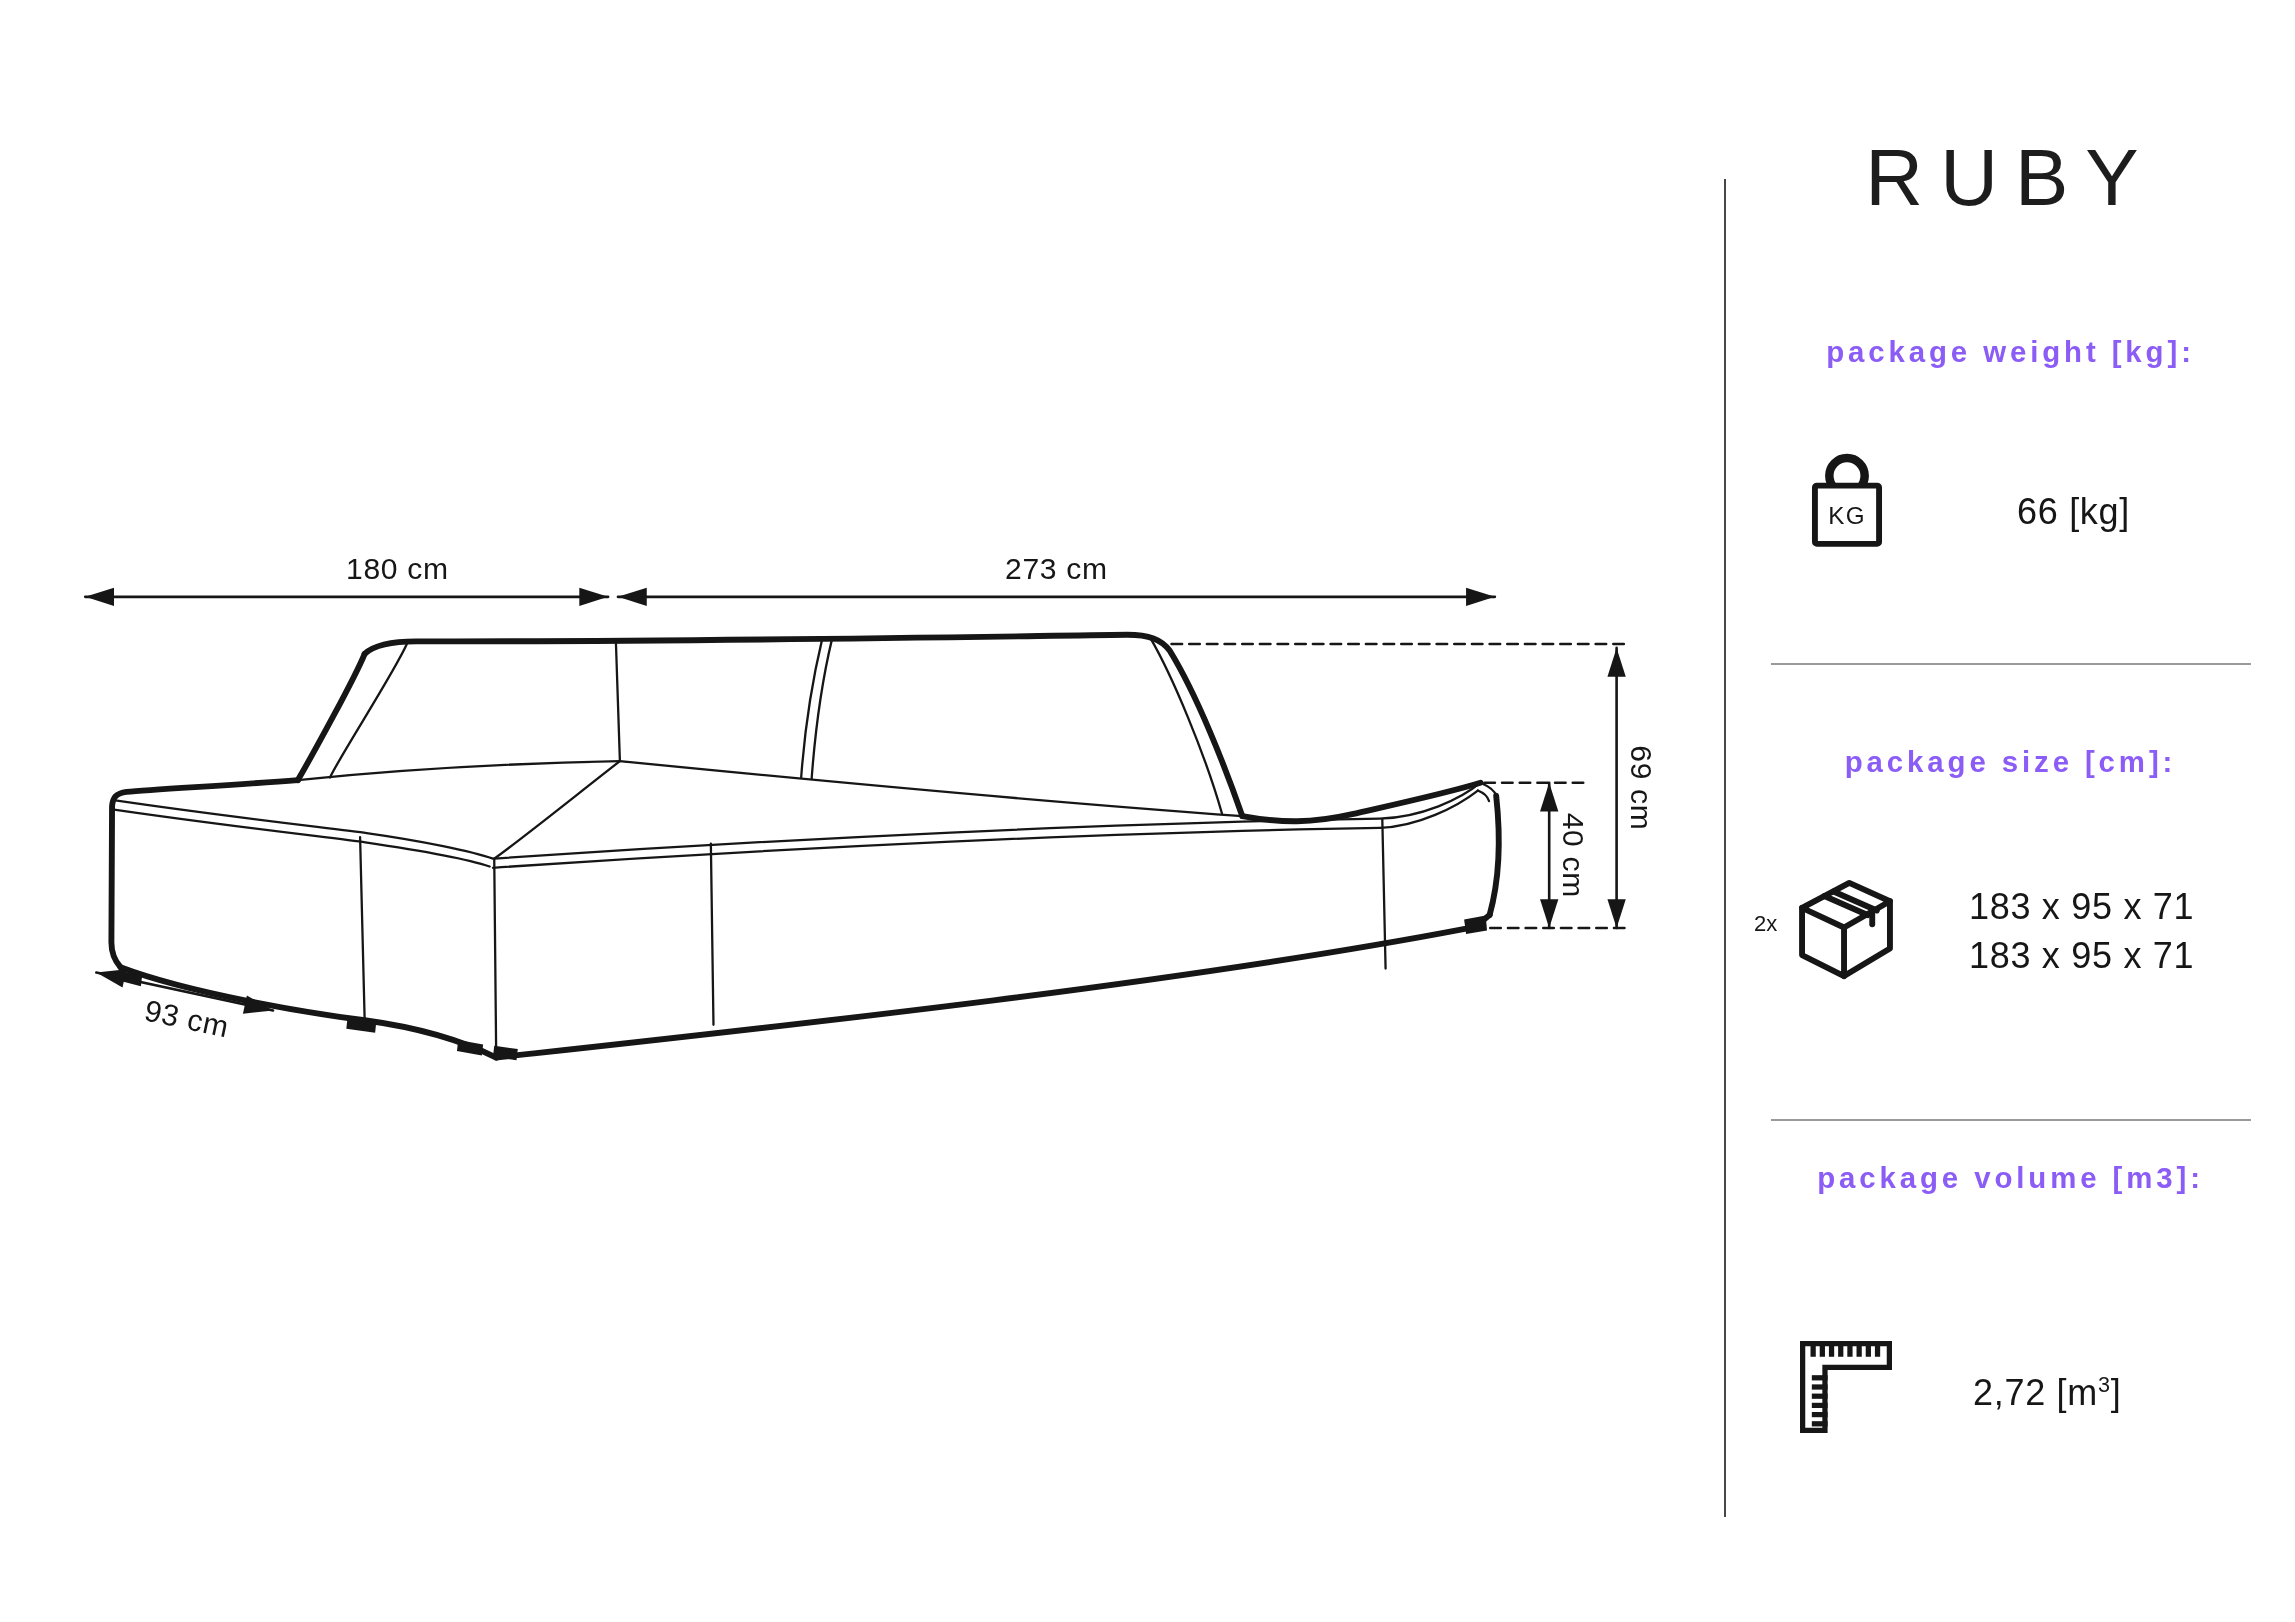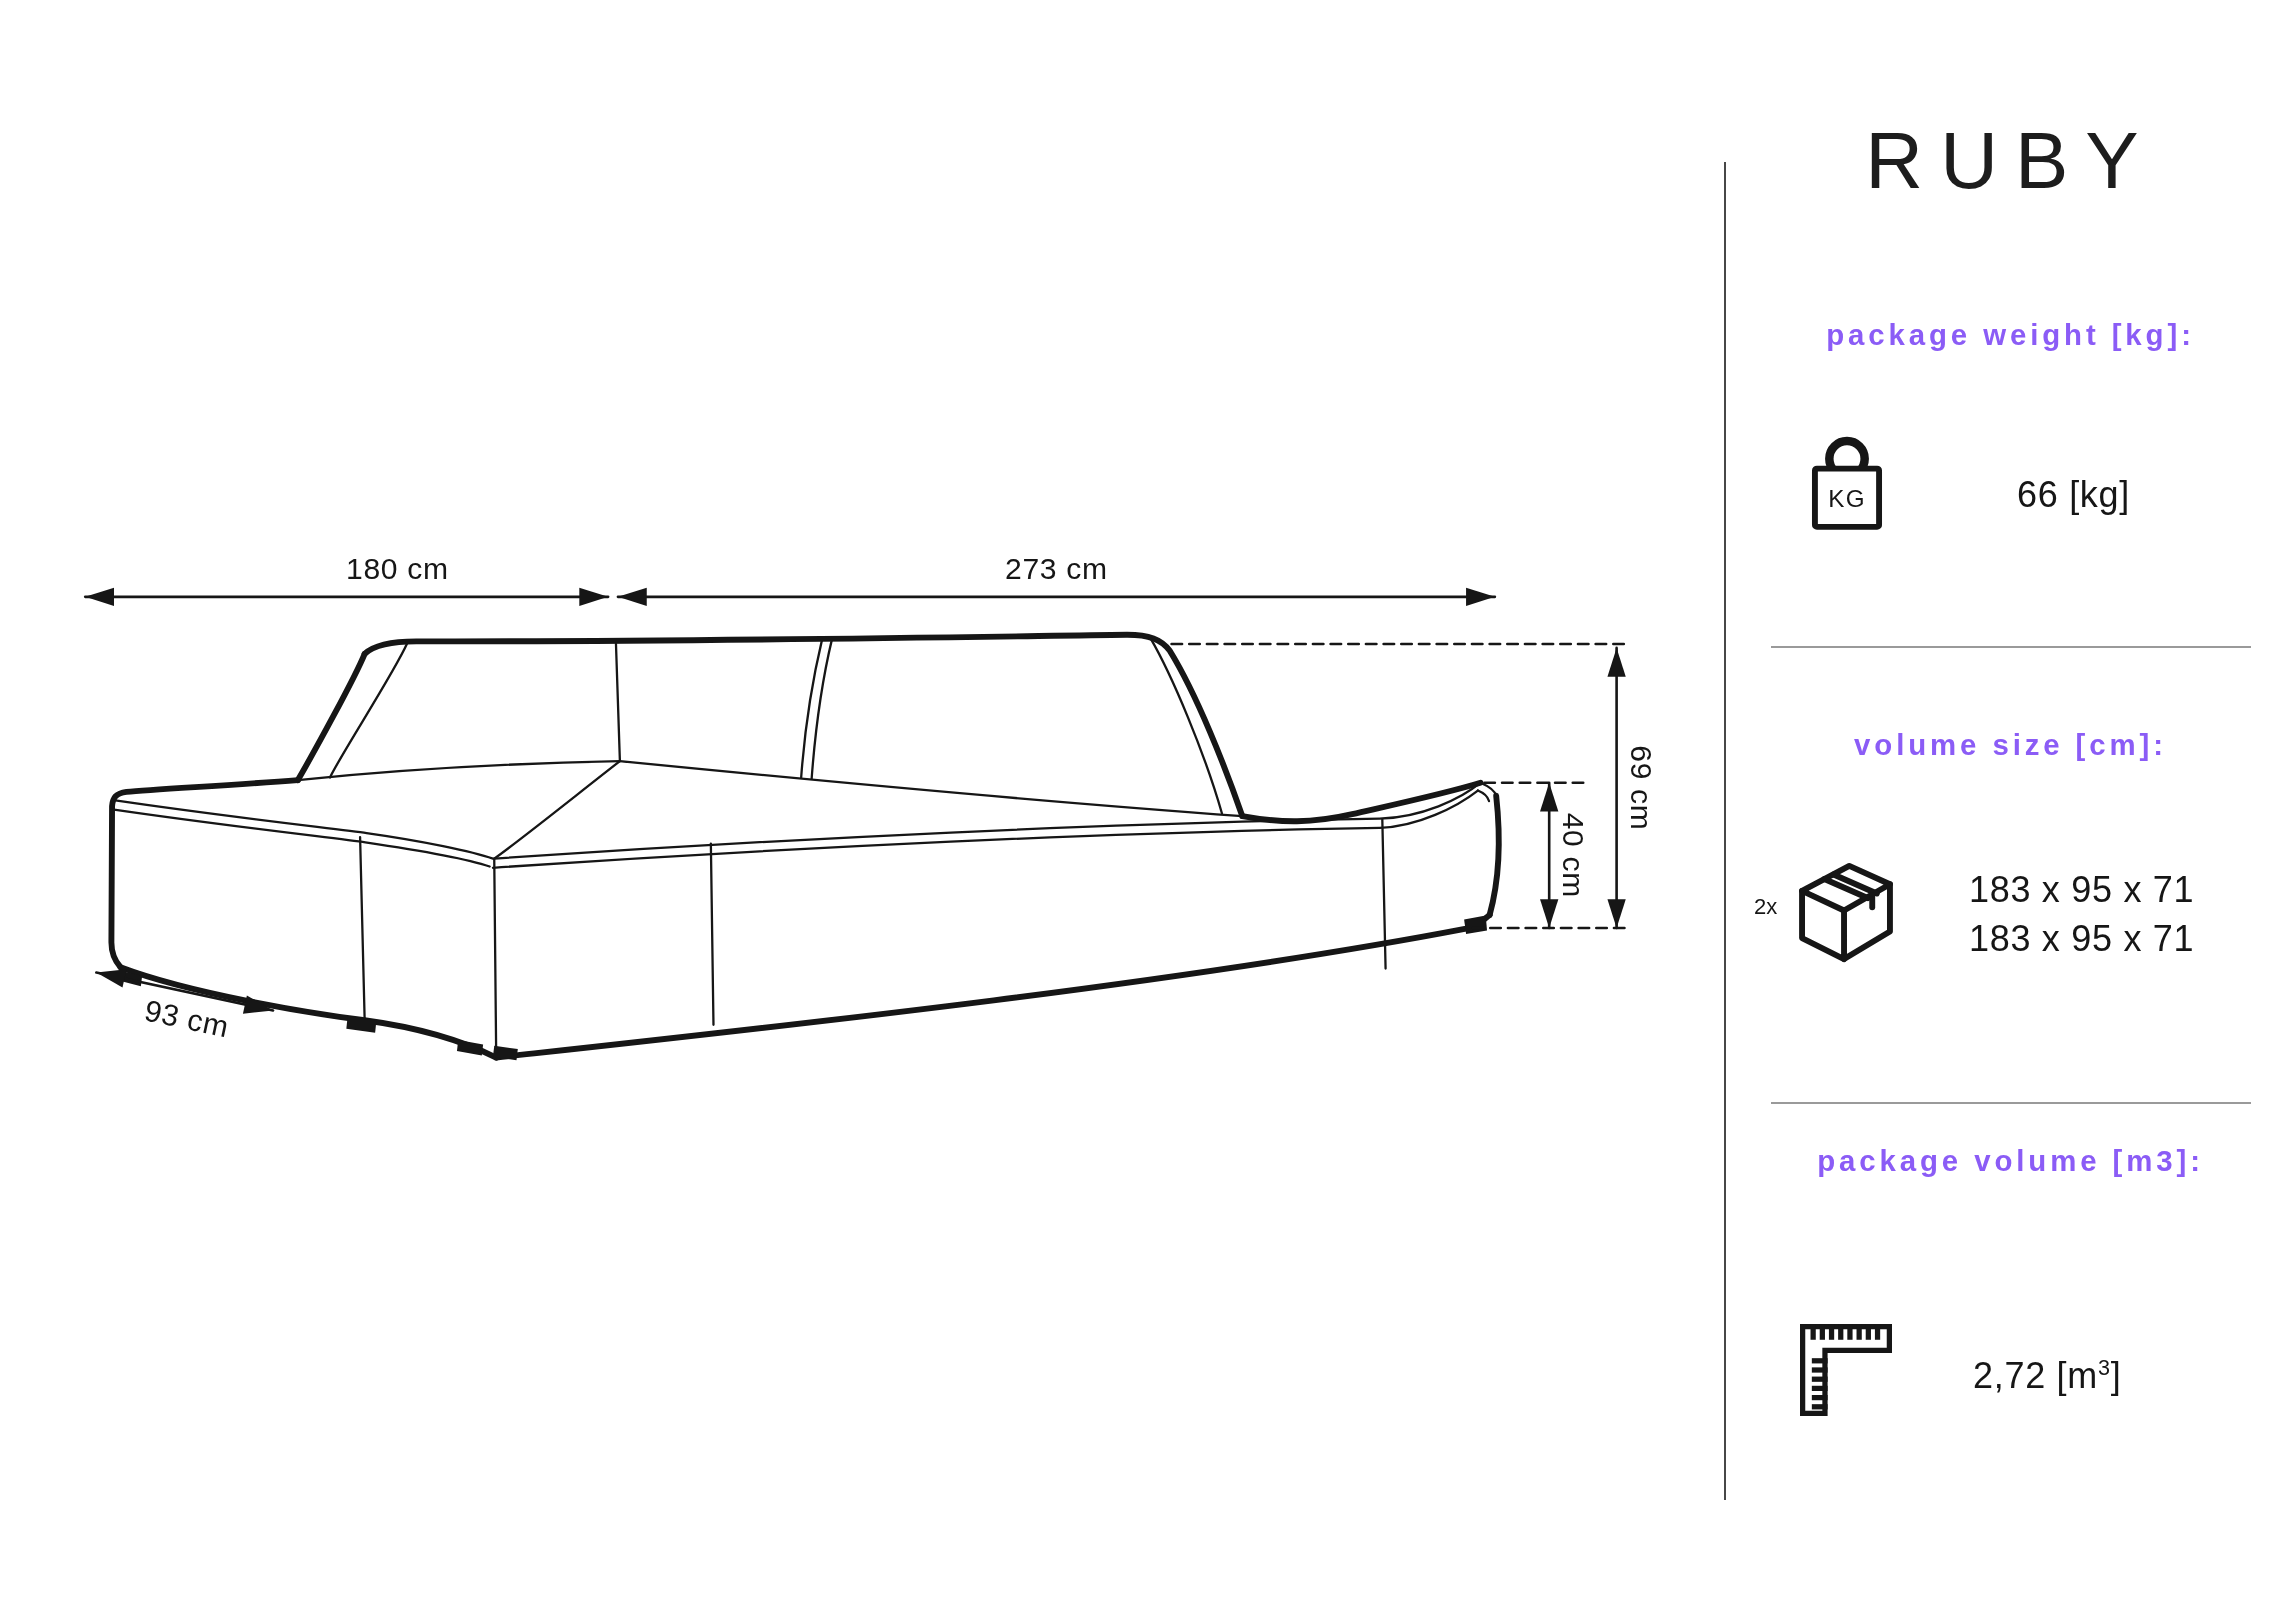--- a/index.html
+++ b/index.html
@@ -1,21 +1,21 @@
 <!DOCTYPE html>
 <html style="font-size:10.5px"><head>
 <meta charset="utf-8">
 <style>
   html,body{margin:0;padding:0;background:#fff;}
   #canvas{position:relative;width:2295px;height:1623px;background:#fff;overflow:hidden;
           font-family:"Liberation Sans", sans-serif;color:#161616;}
   svg text{font-family:"Liberation Sans", sans-serif;}
 
   
-  .panel{position:absolute;left:1725px;top:0;width:571px;height:1581px;}
+  .panel{position:absolute;left:1725px;top:17px;width:571px;height:1581px;}
   .vrule{position:absolute;left:-0.7px;top:162px;width:2px;height:1338px;background:#474747;}
   .brand{position:absolute;left:0;top:115px;width:100%;text-align:center;
          font-size:80px;font-weight:400;letter-spacing:17px;color:#1d1d1d;}
   .sec-header{position:absolute;width:100%;text-align:center;font-size:29.4px;font-weight:700;
               letter-spacing:3.9px;color:#8b5cf6;white-space:nowrap;}
   .hdr-weight{top:318px;}
   .hdr-size{top:728px;}
   .hdr-volume{top:1144px;}
   .hdivider{position:absolute;left:46px;width:480px;height:2px;background:#9a9a9a;}
   .div1{top:646px;}
@@ -125,21 +125,21 @@
 
     <svg class="icon icon-kg" width="72" height="96" viewBox="0 0 110 146">
       <circle cx="55" cy="36" r="27" fill="none" stroke="#161616" stroke-width="13"></circle>
       <rect x="6" y="51" width="98" height="89" rx="3" fill="#ffffff" stroke="#161616" stroke-width="9"></rect>
       <text x="55" y="110" text-anchor="middle" font-size="37" letter-spacing="2" fill="#161616">KG</text>
     </svg>
     <div class="val val-weight">66 [kg]</div>
 
     <div class="hdivider div1"></div>
 
-    <div class="sec-header hdr-size">volume size [cm]:</div>
+    <div class="sec-header hdr-size">package size [cm]:</div>
 
     <div class="qty">2x</div>
     <svg class="icon icon-box" width="96" height="101" viewBox="0 0 146 154">
       <g fill="none" stroke="#161616" stroke-width="9" stroke-linejoin="round" stroke-linecap="round">
         <polygon points="6,44 78,6 140,34 70,74"></polygon>
         <polyline points="6,44 6,116 70,148 70,74"></polyline>
         <polyline points="140,34 140,106 70,148"></polyline>
         <line x1="40" y1="26" x2="106" y2="55"></line>
         <line x1="54" y1="19" x2="120" y2="48"></line>
         <line x1="113" y1="51" x2="113" y2="69"></line>

